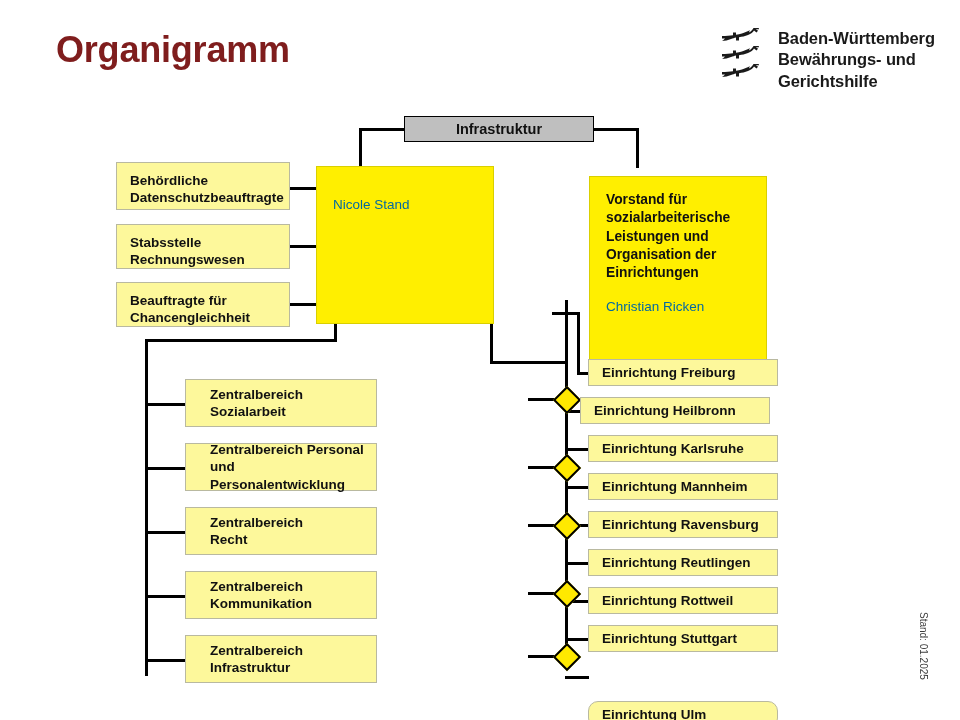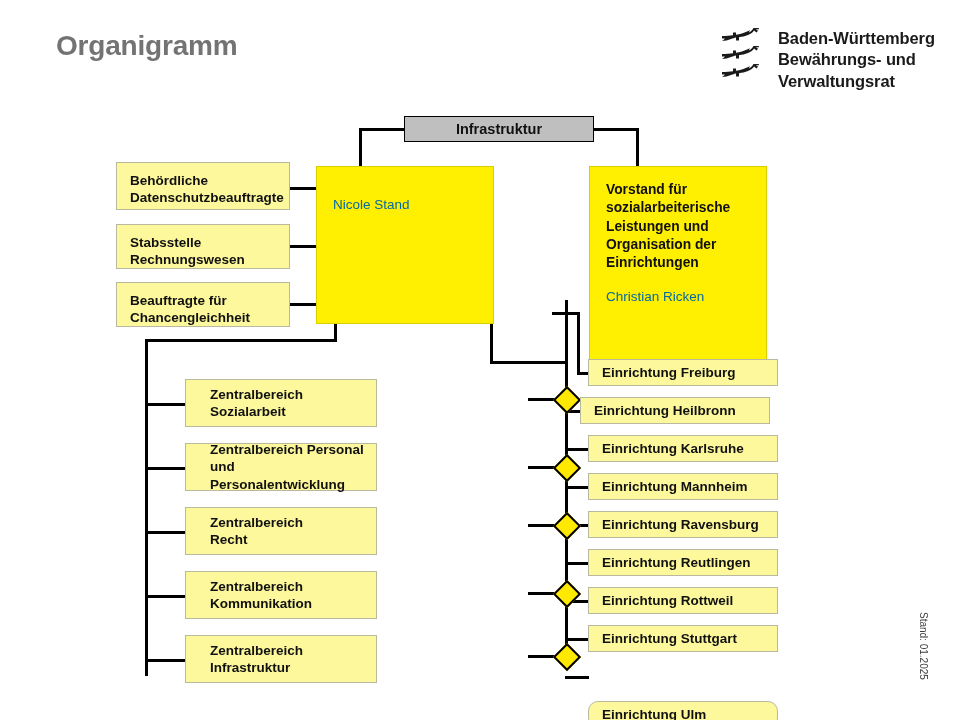--- a/index.html
+++ b/index.html
@@ -9,21 +9,21 @@
     background:#ffffff;
     font-family:"Liberation Sans","DejaVu Sans",sans-serif;
     overflow:hidden;
     position:relative;
   }
   #canvas{position:absolute;left:0;top:0;width:960px;height:720px;}
 
   
   .page-title{
     position:absolute;left:56px;top:32px;
-    font-size:28px;font-weight:bold;color:#737373;
+    font-size:36px;font-weight:bold;color:#7f1d1d;
     letter-spacing:-0.2px;line-height:1;
   }
   .logo{
     position:absolute;left:720px;top:28px;
     display:flex;align-items:flex-start;gap:14px;
   }
   .logo-lions{display:flex;flex-direction:column;gap:1px;}
   .logo-text{
     font-size:16.5px;font-weight:bold;color:#1a1a1a;
     line-height:1.30;letter-spacing:-0.1px;
@@ -92,21 +92,21 @@
       <svg width="44" height="17" viewBox="0 0 44 17">
         <path fill="#1a1a1a" d="M2 13 C5 13 8 12 11 11 C13 10.4 14 10 16 9.6 L16 12.4 L19 12.4 L19 9.2 C22 8.8 25 8.2 28 7 C31 5.8 33 4 34 2.4 L36.5 4.6 L38 2.8 L35.6 0.8 L38.5 1.4 L39 0 L33.5 0 C32.6 1.8 31 3.4 28.8 4.6 L30 2.2 L27 3.6 C24 5 20 6.2 16 6.8 L16 4.4 L13 4.4 L13 7.2 C10 7.6 6 8 2 8 L2 10.6 L5 10.6 L3.2 12.2 Z"></path>
       </svg>
       <svg width="44" height="17" viewBox="0 0 44 17">
         <path fill="#1a1a1a" d="M2 13 C5 13 8 12 11 11 C13 10.4 14 10 16 9.6 L16 12.4 L19 12.4 L19 9.2 C22 8.8 25 8.2 28 7 C31 5.8 33 4 34 2.4 L36.5 4.6 L38 2.8 L35.6 0.8 L38.5 1.4 L39 0 L33.5 0 C32.6 1.8 31 3.4 28.8 4.6 L30 2.2 L27 3.6 C24 5 20 6.2 16 6.8 L16 4.4 L13 4.4 L13 7.2 C10 7.6 6 8 2 8 L2 10.6 L5 10.6 L3.2 12.2 Z"></path>
       </svg>
     </div>
     <div class="logo-text">
       <div>Baden-Württemberg</div>
       <div>Bewährungs- und</div>
-      <div>Verwaltungsrat</div>
+      <div>Gerichtshilfe</div>
     </div>
   </div>
 
   <div class="stand">Stand: 01.2025</div>
 
   <div class="ln lh" style="left:359px;top:128px;width:45px;"></div>
   <div class="ln lv" style="left:359px;top:128px;height:40px;"></div>
   <div class="ln lh" style="left:594px;top:128px;width:45px;"></div>
   <div class="ln lv" style="left:636px;top:128px;height:40px;"></div>
 
@@ -167,21 +167,21 @@
 Rechnungswesen</span>
   </div>
   <div class="box" style="left:116px;top:282px;width:174px;height:45px;">
     <span style="white-space:pre-line;">Beauftragte für
 Chancengleichheit</span>
   </div>
 
   <div class="box vorstand" style="left:316px;top:166px;width:178px;height:158px;">
     <div class="person">Nicole Stand</div>
   </div>
-  <div class="box vorstand" style="left:589px;top:166px;width:178px;height:200px;">
+  <div class="box vorstand" style="left:589px;top:176px;width:178px;height:200px;">
     <div>Vorstand für sozialarbeiterische Leistungen und Organisation der Einrichtungen</div>
     <div class="person">Christian Ricken</div>
   </div>
 
   <div class="box zentral" style="left:185px;top:379px;width:192px;height:48px;">
     <span style="white-space:pre-line;">Zentralbereich
 Sozialarbeit</span>
   </div>
   <div class="box zentral" style="left:185px;top:443px;width:192px;height:48px;">
     <span style="white-space:pre-line;">Zentralbereich Personal

